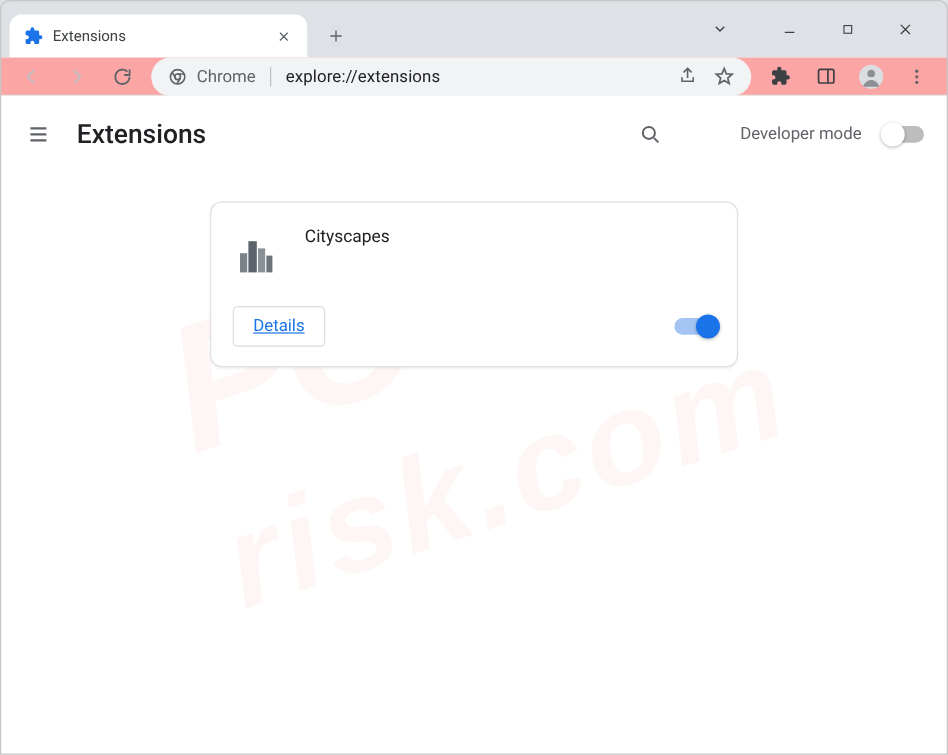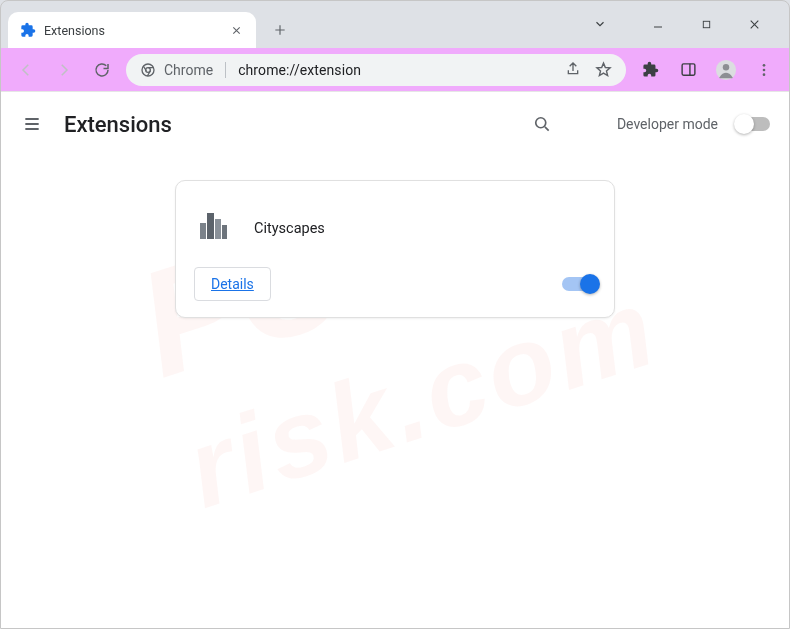--- a/index.html
+++ b/index.html
@@ -61,22 +61,22 @@
   .win-controls {
     position: absolute; right: 0; top: 0; height: 48px;
     display: flex; align-items: center; gap: 24px; padding-right: 24px;
     color: #3c4043;
   }
   .win-controls .ctl { width: 24px; height: 24px; display:flex; align-items:center; justify-content:center; }
   .win-caret { margin-right: 10px; }
 
   
   .toolbar {
-    height: 44px;
-    background: #f0abfc;
+    height: 32px;
+    background: #fca5a5;
     border-bottom: 1px solid #e6e6e6;
     display: flex;
     align-items: center;
     padding: 0 12px;
     gap: 10px;
     position: relative;
     z-index: 2;
   }
   .tbtn { width: 28px; height: 28px; display:flex; align-items:center; justify-content:center; color:#5f6368; border-radius:50%; }
   .tbtn.disabled { color: #bfc1c4; }
@@ -128,21 +128,21 @@
     z-index: 2;
   }
   .card {
     width: 440px;
     background:#fff;
     border: 1px solid #e0e0e0;
     border-radius: 10px;
     box-shadow: 0 1px 2px rgba(60,64,67,.08);
     padding: 20px 18px 16px;
   }
-  .card-top { display:flex; gap: 20px; align-items: flex-end; }
+  .card-top { display:flex; gap: 20px; }
   .ext-icon { width: 40px; height: 40px; flex-shrink:0; margin-top:2px; }
   .ext-name { font-size: 14.5px; color:#202124; margin-bottom: 6px; }
   .ext-desc { font-size: 13.5px; color:#5f6368; line-height: 1.55; }
   .card-bottom {
     display:flex; align-items:center; gap: 12px; margin-top: 24px;
   }
   .pill-btn {
     height: 34px;
     padding: 0 16px;
     border: 1px solid #dadce0;
@@ -240,21 +240,21 @@
   <div class="omnibox">
     <span>
       <svg width="16" height="16" viewBox="0 0 24 24">
           <circle cx="12" cy="12" r="9" fill="none" stroke="#5f6368" stroke-width="2"></circle>
           <circle cx="12" cy="12" r="3.5" fill="none" stroke="#5f6368" stroke-width="2"></circle>
           <path stroke="#5f6368" stroke-width="2" d="M12 8.5h9M5 6l4.5 7.5M11 21l4.5-7.5"></path>
         </svg>
     </span>
     <span class="omni-origin">Chrome</span>
     <span class="omni-sep"></span>
-    <span class="omni-url">chrome://extension</span>
+    <span class="omni-url">explore://extensions</span>
     <span class="omni-right">
       <span>
         <svg width="16" height="16" viewBox="0 0 24 24">
             <path stroke="#5f6368" stroke-width="2" fill="none" d="M12 3v12M7 8l5-5 5 5M5 14v5h14v-5"></path>
           </svg>
       </span>
       <span>
         <svg width="17" height="17" viewBox="0 0 24 24">
             <path stroke="#5f6368" stroke-width="2" fill="none" d="M12 3l2.6 6.2 6.7.5-5.1 4.4 1.6 6.5L12 17l-5.8 3.6 1.6-6.5L2.7 9.7l6.7-.5z"></path>
           </svg>

